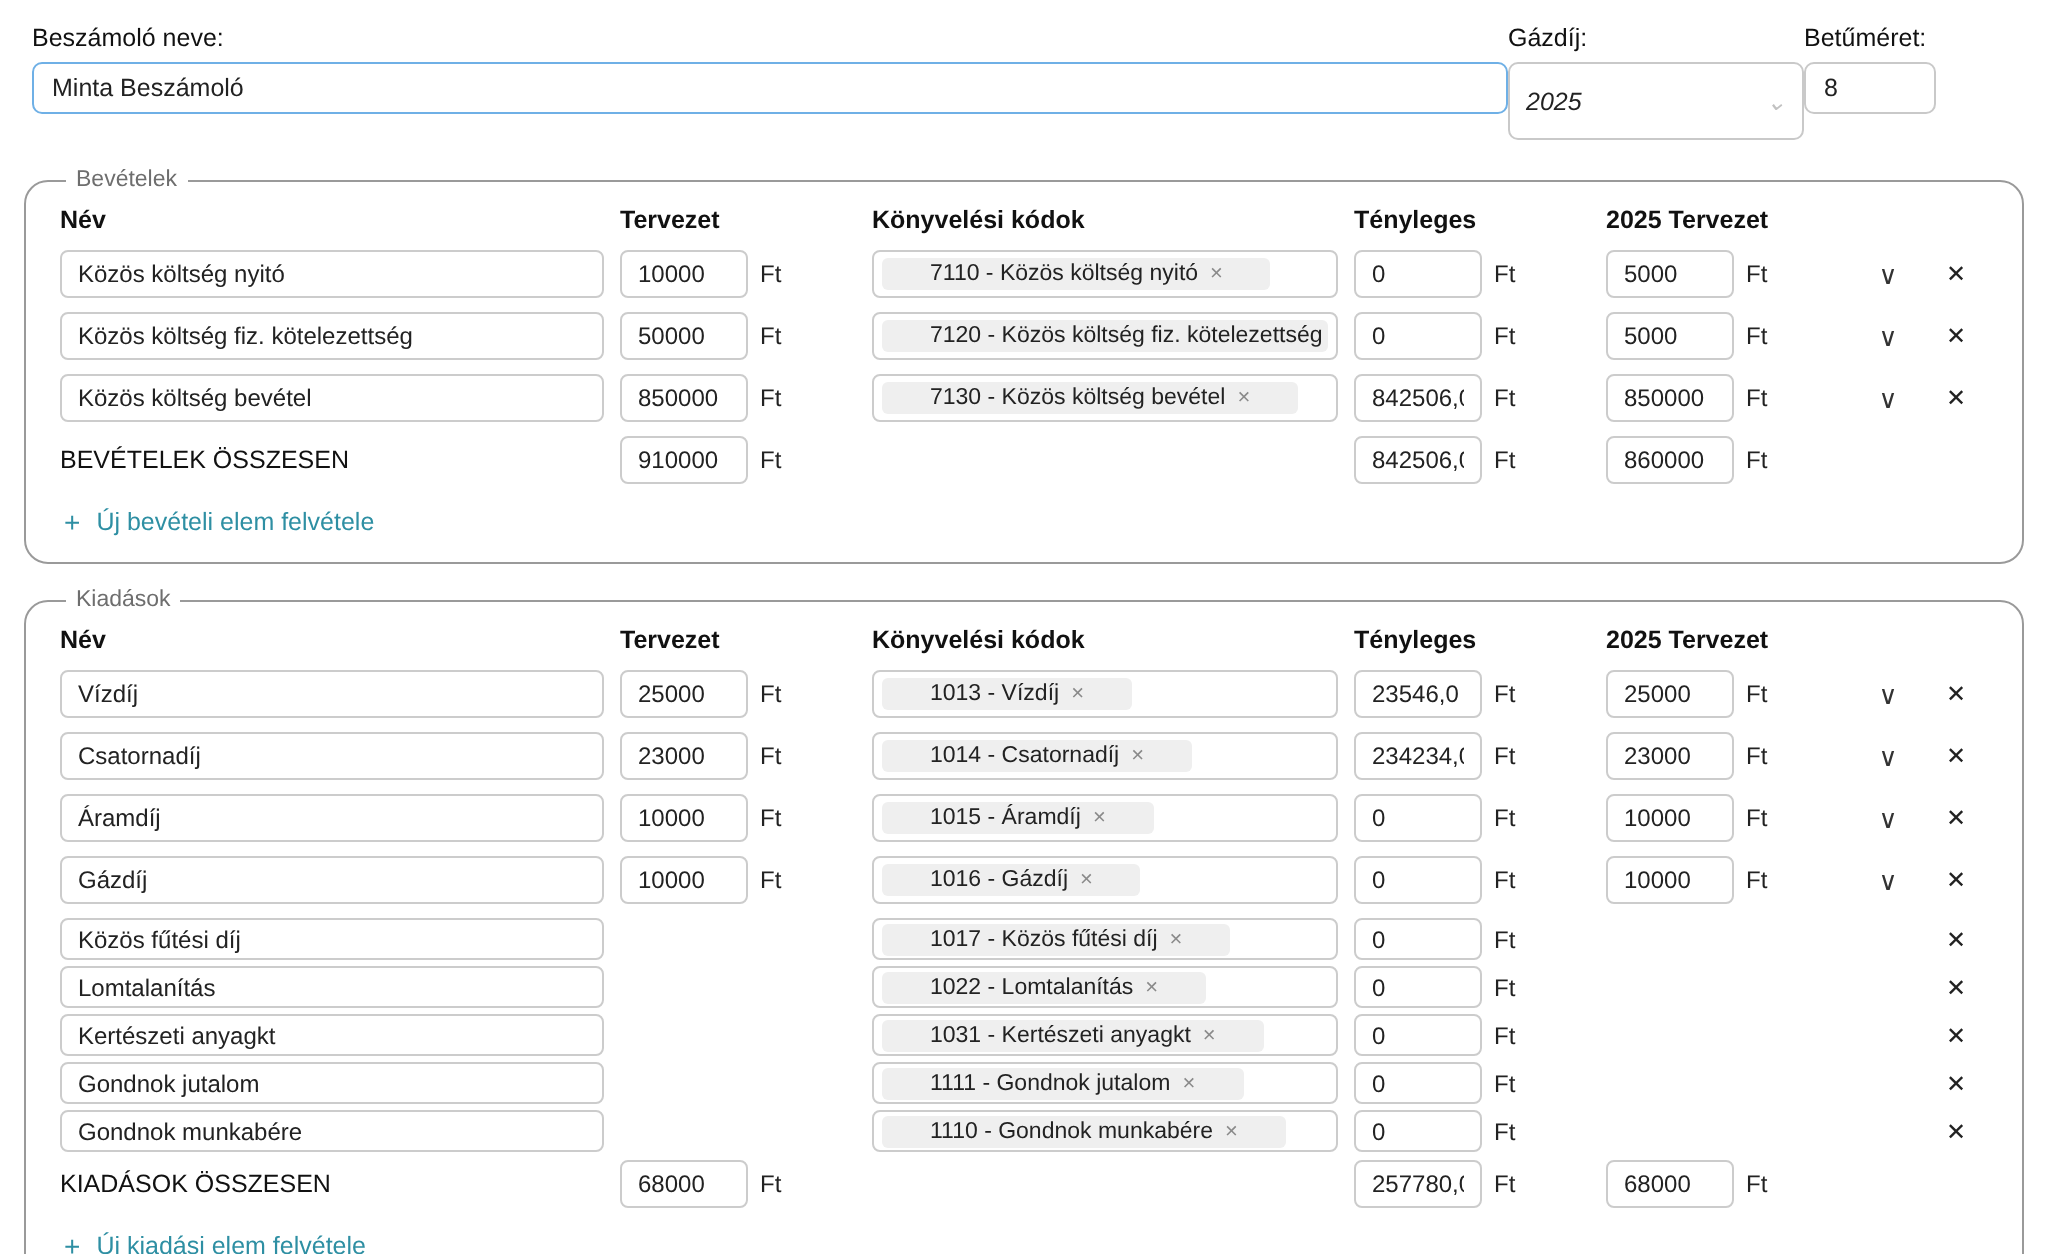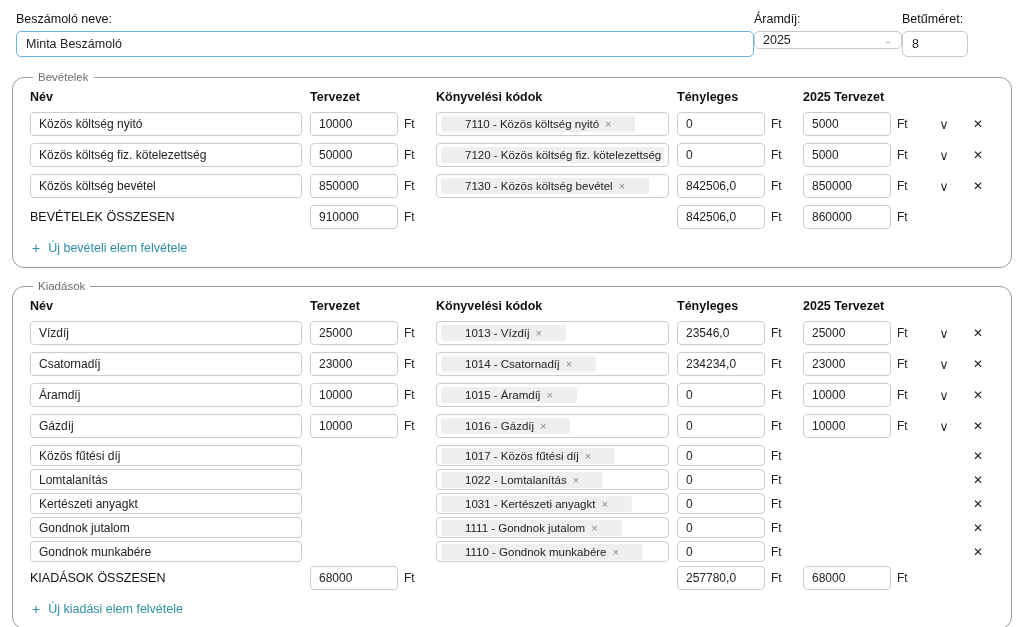--- a/index.html
+++ b/index.html
@@ -13,44 +13,44 @@
   .field label { display: block; font-size: 12.5px; color: #111; margin-bottom: 5px; }
   .tb-input {
     height: 26px; width: 100%; border: 1px solid #c9c9c9; border-radius: 5px;
     font-size: 12.5px; font-family: inherit; color: #222; padding: 0 9px; background: #fff;
   }
   .name-field { flex: 1; }
   .name-field .tb-input { border: 1.5px solid #6fb0e6; outline: none; }
   .year-field { width: 148px; }
   .size-field { width: 66px; }
   .select {
-    height: 18px; border: 1px solid #c9c9c9; border-radius: 5px; background: #fff;
+    height: 39px; border: 1px solid #c9c9c9; border-radius: 5px; background: #fff;
     font-size: 12.5px; color: #222; padding: 0 8px; display: flex; align-items: center;
-    justify-content: space-between; cursor: default;
+    justify-content: space-between; cursor: default; font-style: italic;
   }
   .chev-sm { color: #c2c2c2; font-size: 12px; }
 
   fieldset.section { margin: 6px 12px 12px; border: 1px solid #9a9a9a; border-radius: 12px; padding: 2px 17px 10px; }
   legend { font-size: 11.5px; color: #6e6e6e; padding: 0 5px; margin-left: 3px; }
 
   .grid { display: grid; grid-template-columns: 272px 118px 233px 118px 118px 30px 22px; column-gap: 8px; align-items: center; }
   .c-name { grid-column: 1; } .c-planned { grid-column: 2; } .c-codes { grid-column: 3; }
   .c-actual { grid-column: 4; } .c-next { grid-column: 5; } .c-chev { grid-column: 6; } .c-x { grid-column: 7; }
 
   .head { margin: 5px 0 8px; font-weight: bold; font-size: 12.5px; color: #111; }
   .row { margin-bottom: 7px; }
   .row.compact { margin-bottom: 3px; }
   .row.compact .inp { height: 21px; }
 
   .inp {
     height: 24px; width: 100%; border: 1px solid #cccccc; border-radius: 4px; background: #fff;
     font-size: 12px; font-family: inherit; color: #222; padding: 0 8px;
   }
   .money { display: flex; align-items: center; gap: 6px; }
-  .money .inp { width: 88px; }
+  .money .inp { width: 64px; }
   .ft { font-size: 12px; color: #222; }
 
   .codes { display: flex; align-items: center; padding: 0 4px; overflow: hidden; }
   .tag {
     background: #efefef; border-radius: 3px; padding: 2px 24px; font-size: 11.5px; color: #222;
     display: inline-flex; align-items: center; gap: 6px; white-space: nowrap; max-width: 100%; overflow: hidden;
   }
   .tag-x { color: #8a8a8a; font-size: 11px; cursor: pointer; }
 
   .chev { font-size: 13px; color: #333; text-align: center; cursor: pointer; }
@@ -64,21 +64,21 @@
 </style>
 </head>
 <body>
 
 <div class="topbar">
   <div class="field name-field">
     <label>Beszámoló neve:</label>
     <input class="tb-input" value="Minta Beszámoló" style="">
   </div>
   <div class="field year-field">
-    <label>Áramdíj:</label>
+    <label>Gázdíj:</label>
     <div class="select">
       <span>2025</span>
       <span class="chev-sm">⌄</span>
     </div>
   </div>
   <div class="field size-field">
     <label>Betűméret:</label>
     <input class="tb-input" value="8" style="">
   </div>
 </div>

